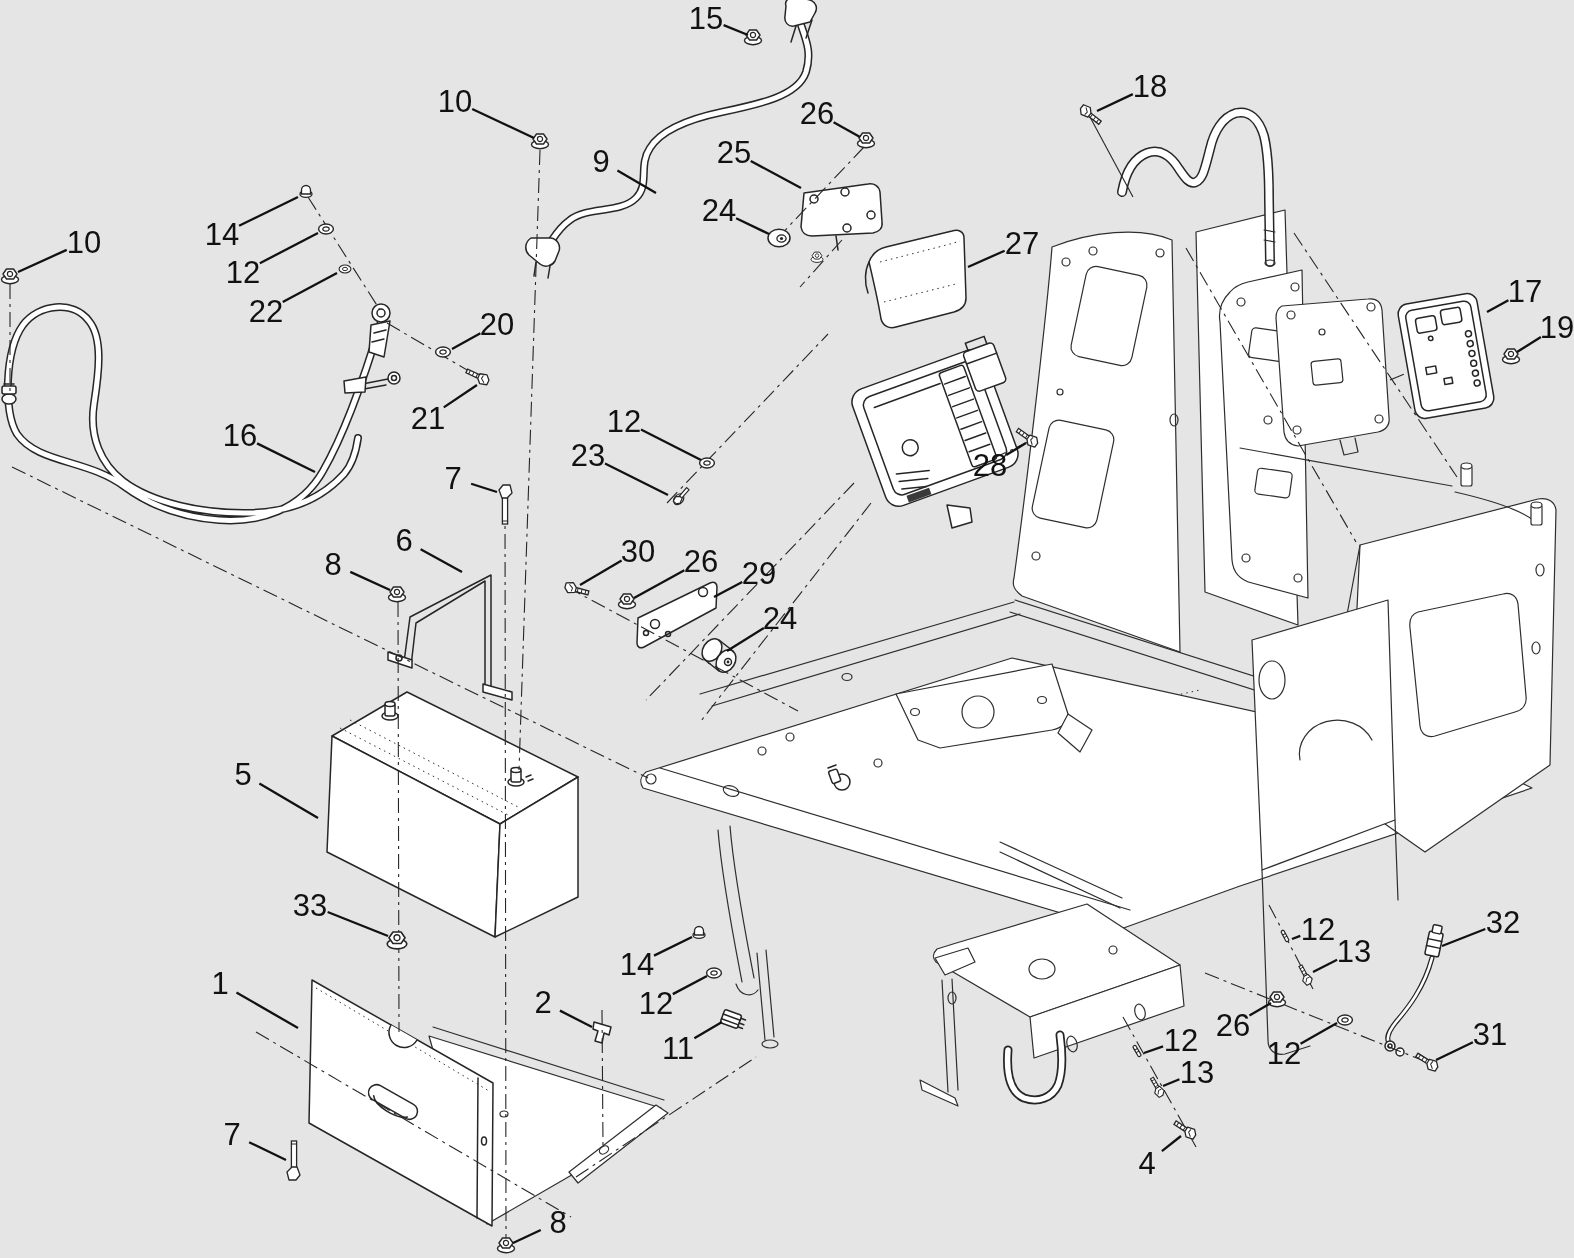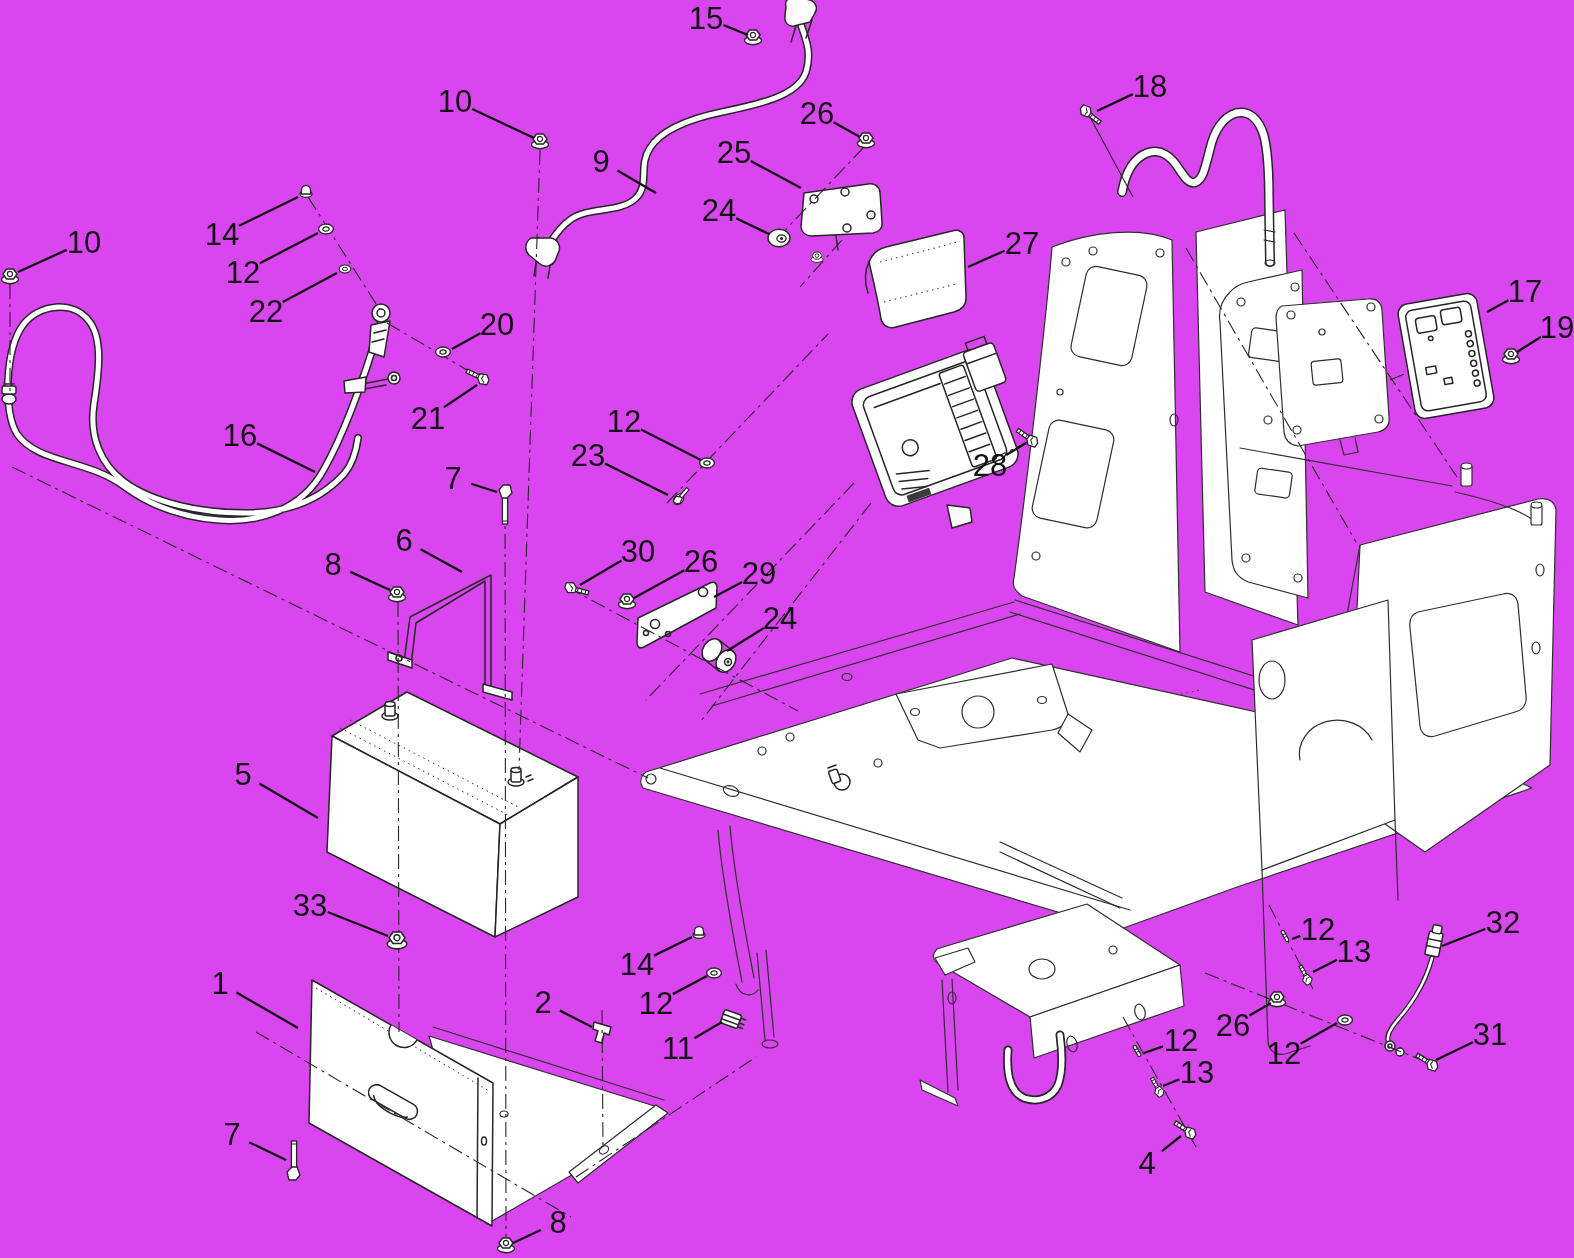--- a/index.html
+++ b/index.html
@@ -1,16 +1,16 @@
 <!DOCTYPE html>
 <html><head>
 <meta charset="utf-8">
 <style>
   html,body{margin:0;padding:0;background:#ffffff;}
-  .stage{position:relative;width:1574px;height:1258px;background:#d946ef;overflow:hidden;
+  .stage{position:relative;width:1574px;height:1258px;background:#e5e5e5;overflow:hidden;
          font-family:"Liberation Sans", sans-serif;}
   svg{position:absolute;left:0;top:0;}
   .part{stroke:#262626;stroke-width:1.5;fill:none;stroke-linejoin:round;stroke-linecap:round;}
   .partw{stroke:#262626;stroke-width:1.5;fill:#ffffff;stroke-linejoin:round;stroke-linecap:round;}
   .frame{stroke:#2e2e2e;stroke-width:1.2;fill:none;stroke-linejoin:round;stroke-linecap:round;}
   .framew{stroke:#2e2e2e;stroke-width:1.2;fill:#ffffff;stroke-linejoin:round;stroke-linecap:round;}
   .dot{stroke:#2e2e2e;stroke-width:1;fill:none;stroke-dasharray:1.5 4;}
   .tubeK{stroke:#262626;fill:none;stroke-linecap:round;}
   .tubeW{stroke:#ffffff;fill:none;stroke-linecap:round;}
   .callout-text{font-family:"Liberation Sans", sans-serif;font-weight:400;}

